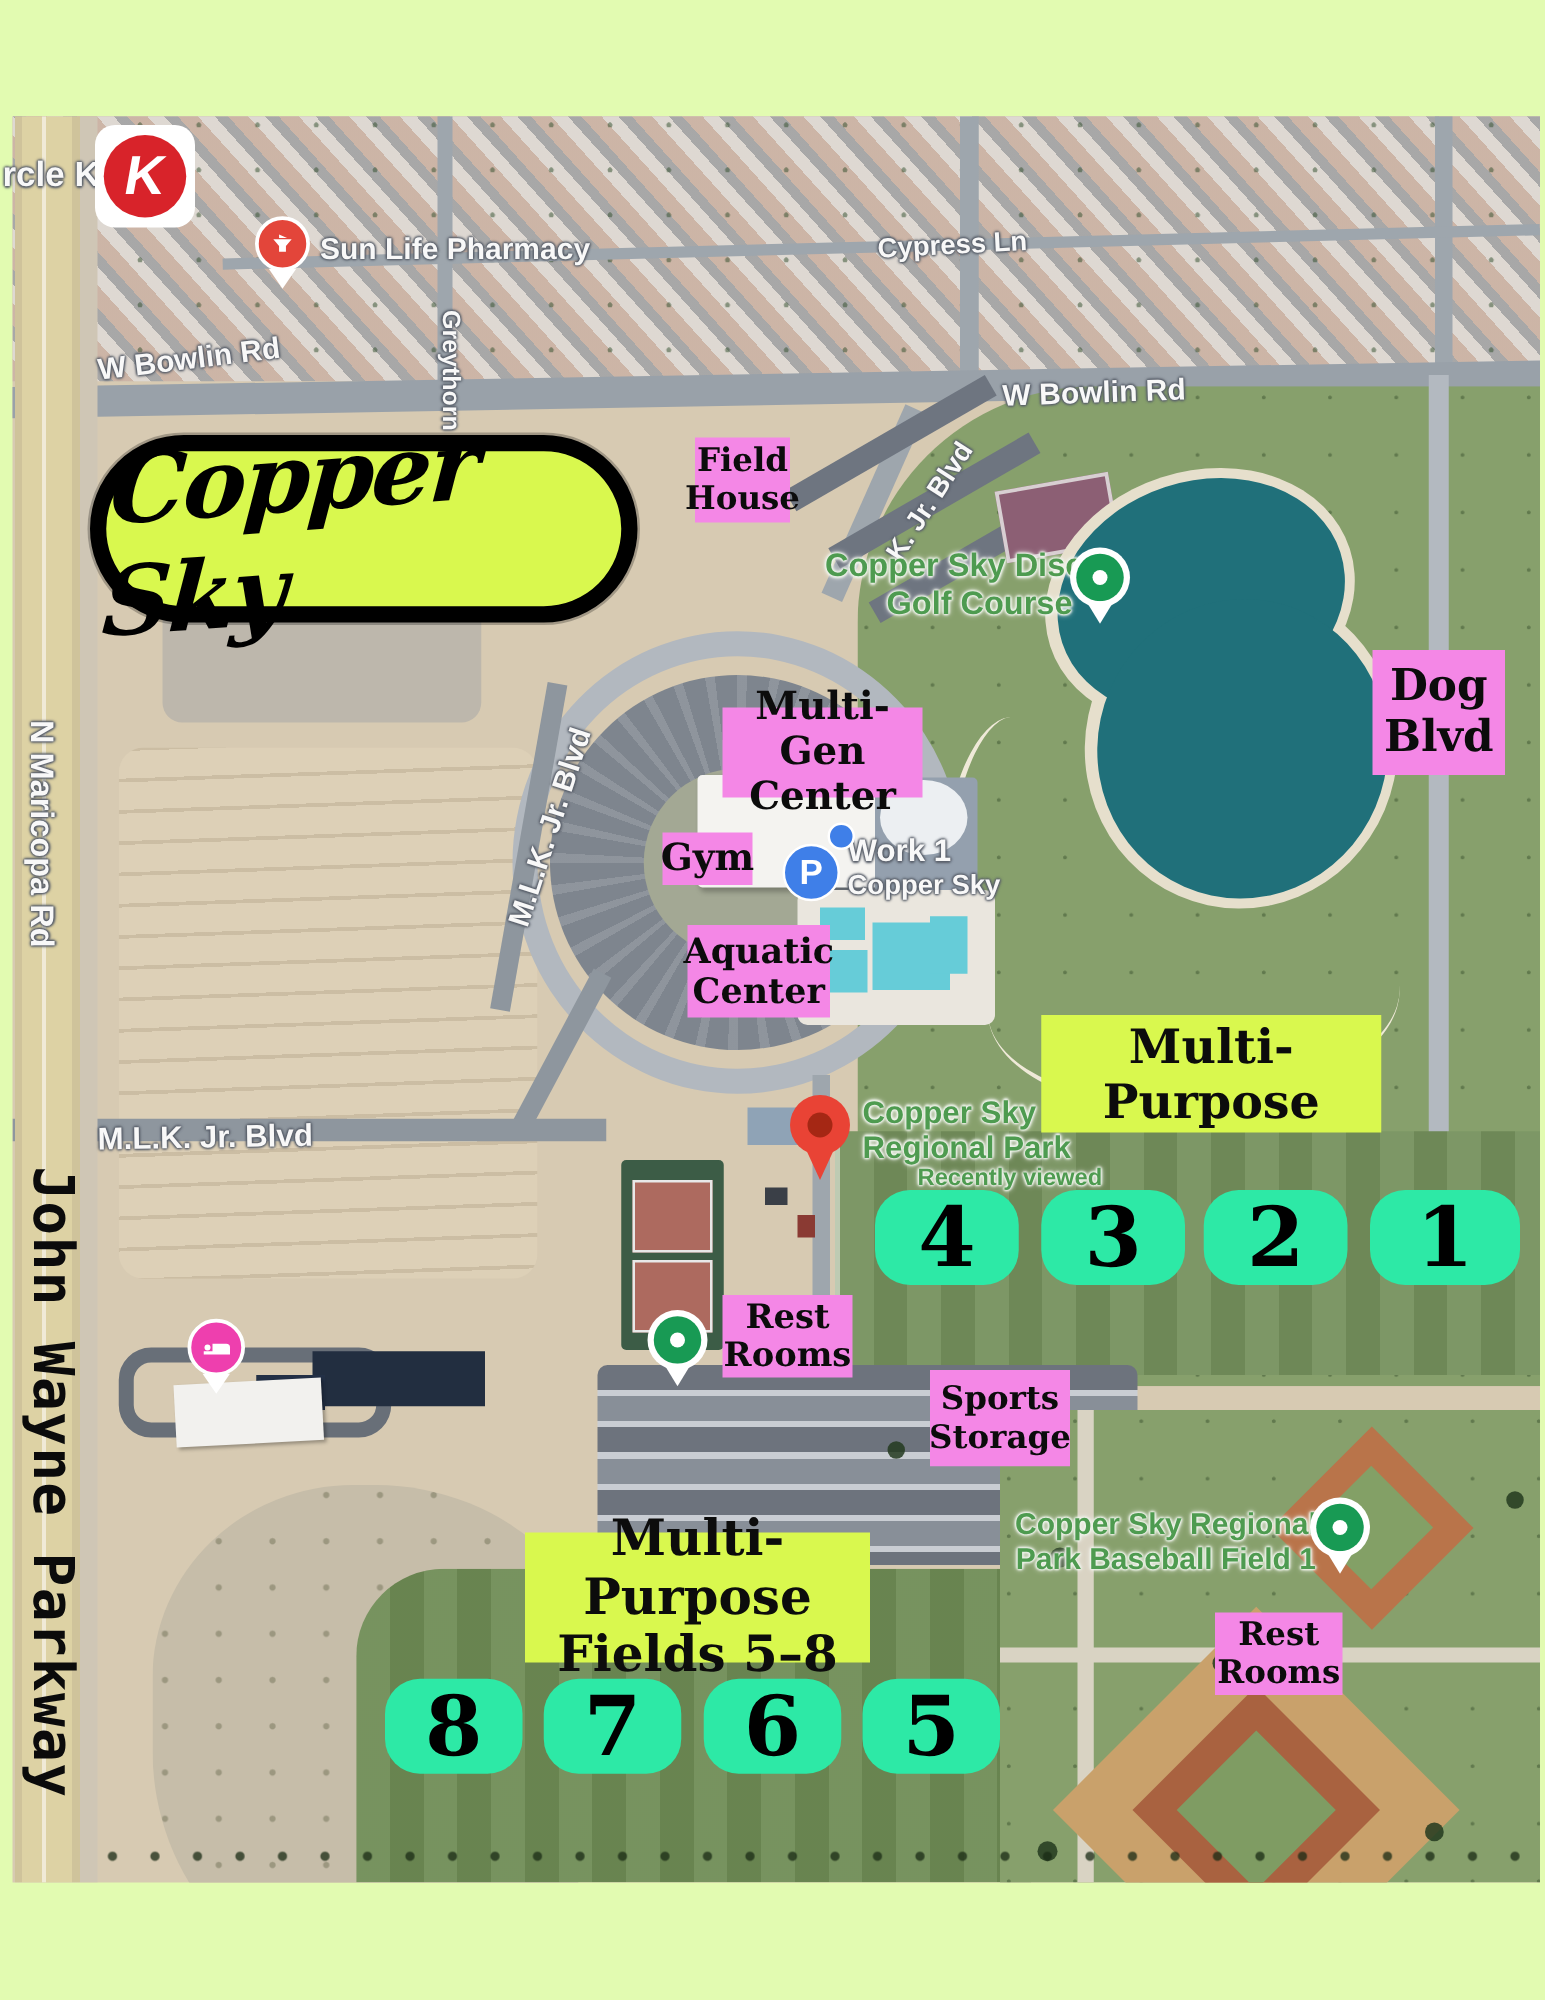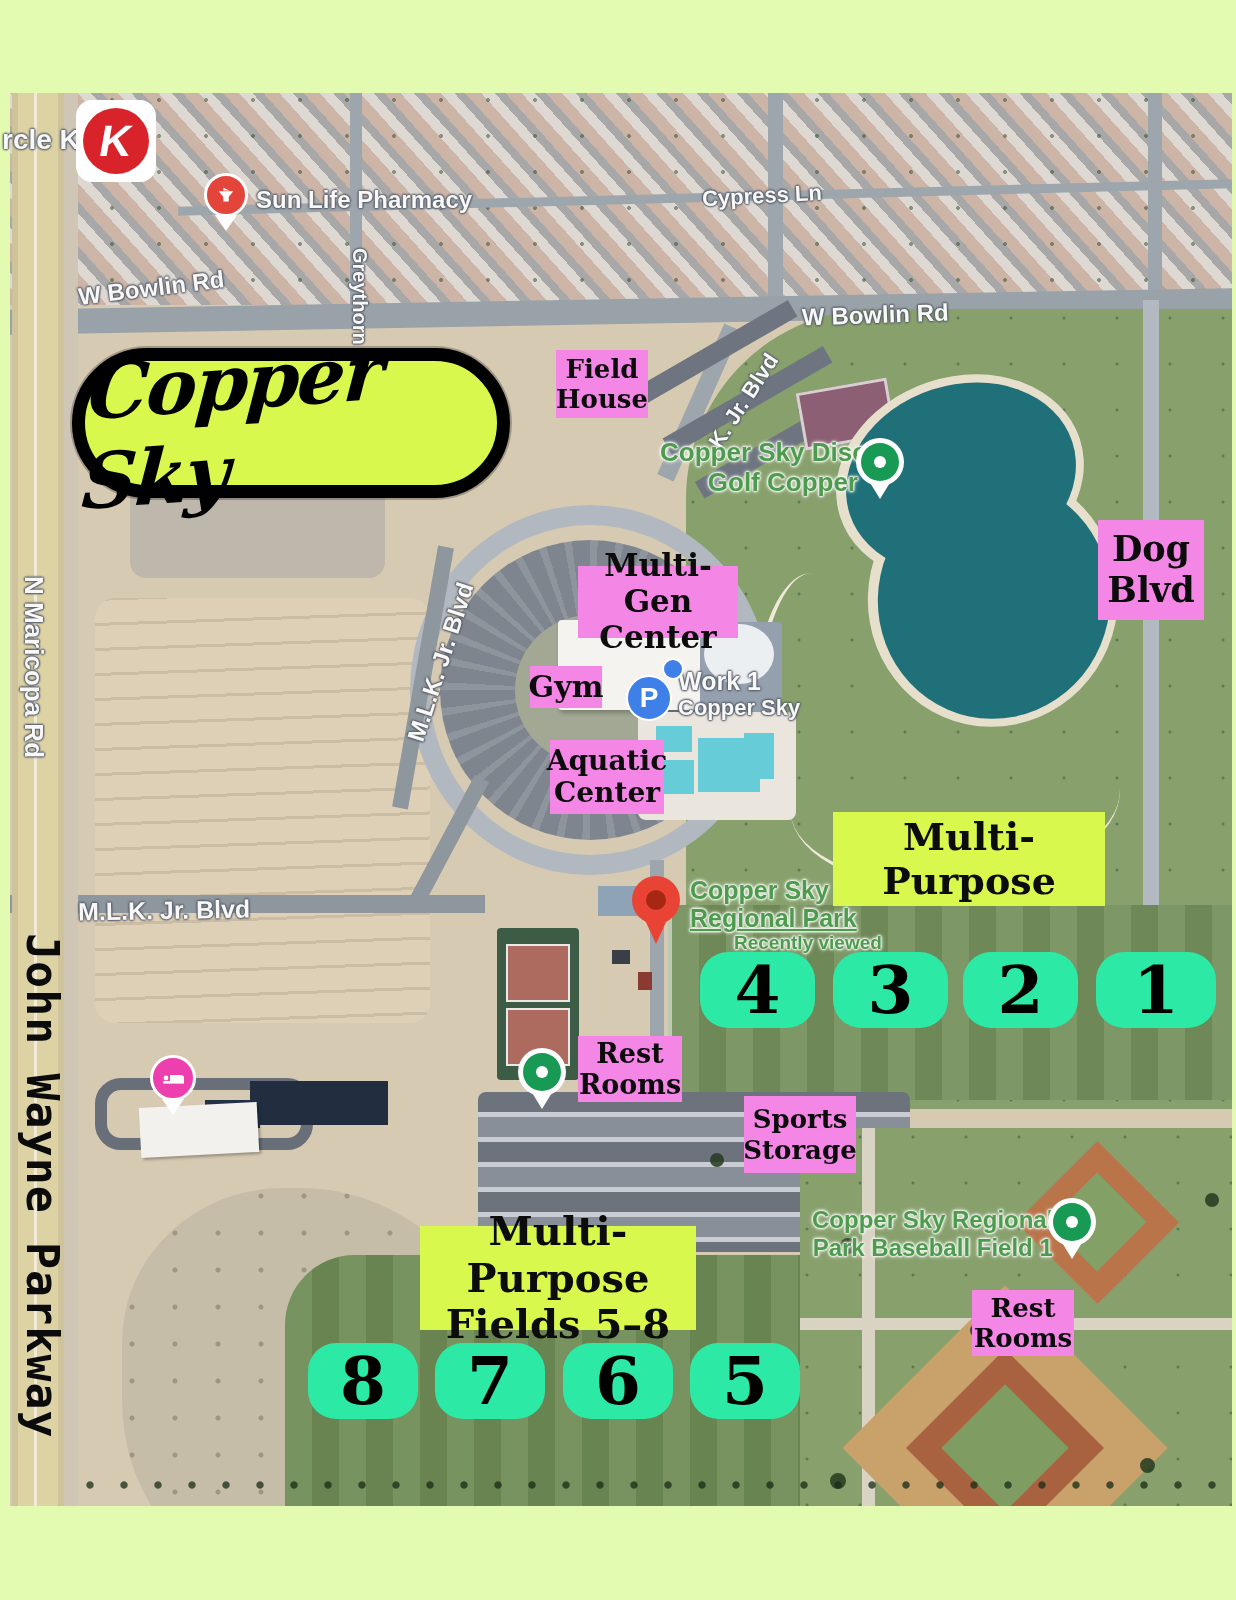--- a/index.html
+++ b/index.html
@@ -188,29 +188,29 @@
   <div class="rlab" style="left:78px;top:274px;font-size:24px;transform:rotate(-7deg);">W Bowlin Rd</div>
   <div class="rlab" style="left:802px;top:301px;font-size:24px;transform:rotate(-2deg);">W Bowlin Rd</div>
   <div class="rlab v" style="left:348px;top:248px;font-size:20px;">Greythorn</div>
   <div class="rlab v" style="left:18px;top:576px;font-size:26px;">N Maricopa Rd</div>
   <div class="rlab" style="left:358px;top:648px;font-size:24px;transform:rotate(-72deg);">M.L.K. Jr. Blvd</div>
   <div class="rlab" style="left:690px;top:388px;font-size:22px;transform:rotate(-57deg);">K. Jr. Blvd</div>
   <div class="rlab" style="left:78px;top:896px;font-size:25px;transform:rotate(-1deg);">M.L.K. Jr. Blvd</div>
 
   <div class="glab" style="left:660px;top:438px;font-size:26px;text-align:right;width:198px;line-height:1.15;">
     <span style="display:block;">Copper Sky Disc</span>
-    <span style="display:block;">Golf Copper</span>
+    <span style="display:block;">Golf Course</span>
   </div>
   <div class="rlab" style="left:678px;top:668px;font-size:25px;line-height:1.1;">
     <span style="display:block;">Work 1</span>
     <span style="display:block;font-size:22px;">Copper Sky</span>
   </div>
   <div class="glab" style="left:690px;top:876px;font-size:25px;line-height:1.12;">
     <span style="display:block;">Copper Sky</span>
-    <span style="display:block;text-decoration:underline;">Regional Park</span>
+    <span style="display:block;">Regional Park</span>
     <span style="display:block;font-size:19px;padding-left:44px;">Recently viewed</span>
   </div>
   <div class="glab" style="left:812px;top:1206px;font-size:24px;line-height:1.15;text-align:center;">
     <span style="display:block;">Copper Sky Regional</span>
     <span style="display:block;">Park Baseball Field 1</span>
   </div>
 
   <div class="v" style="position:absolute;left:16px;top:933px;font-family:'DejaVu Sans Mono',monospace;font-weight:bold;font-size:45px;color:#0b0b0b;letter-spacing:1px;z-index:11;">John Wayne Parkway</div>
 
   <div class="ck" style="left:76px;top:100px;">
@@ -261,21 +261,21 @@
 
   <div class="pin gpin-green" style="left:1048px;top:1198px;">
     <div class="c"></div>
       <div class="tail"></div>
   </div>
 
   <div class="logo" style="background: rgb(217, 248, 78);">
     <span>Copper Sky</span>
   </div>
 
-  <div class="plabel" style="left: 556px; top: 350px; width: 92px; height: 68px; font-size: 26px; background: rgb(244, 135, 230);">
+  <div class="plabel" style="left: 556px; top: 350px; width: 76px; height: 68px; font-size: 26px; background: rgb(244, 135, 230);">
     <span>Field</span>
     <span>House</span>
   </div>
   <div class="plabel" style="left: 578px; top: 566px; width: 160px; height: 72px; font-size: 31px; background: rgb(244, 135, 230);">
     <span>Multi-Gen</span>
     <span>Center</span>
   </div>
   <div class="plabel" style="left: 502px; top: 666px; width: 72px; height: 42px; font-size: 30px; background: rgb(244, 135, 230); margin-left: 28px;">
     <span>Gym</span>
   </div>

